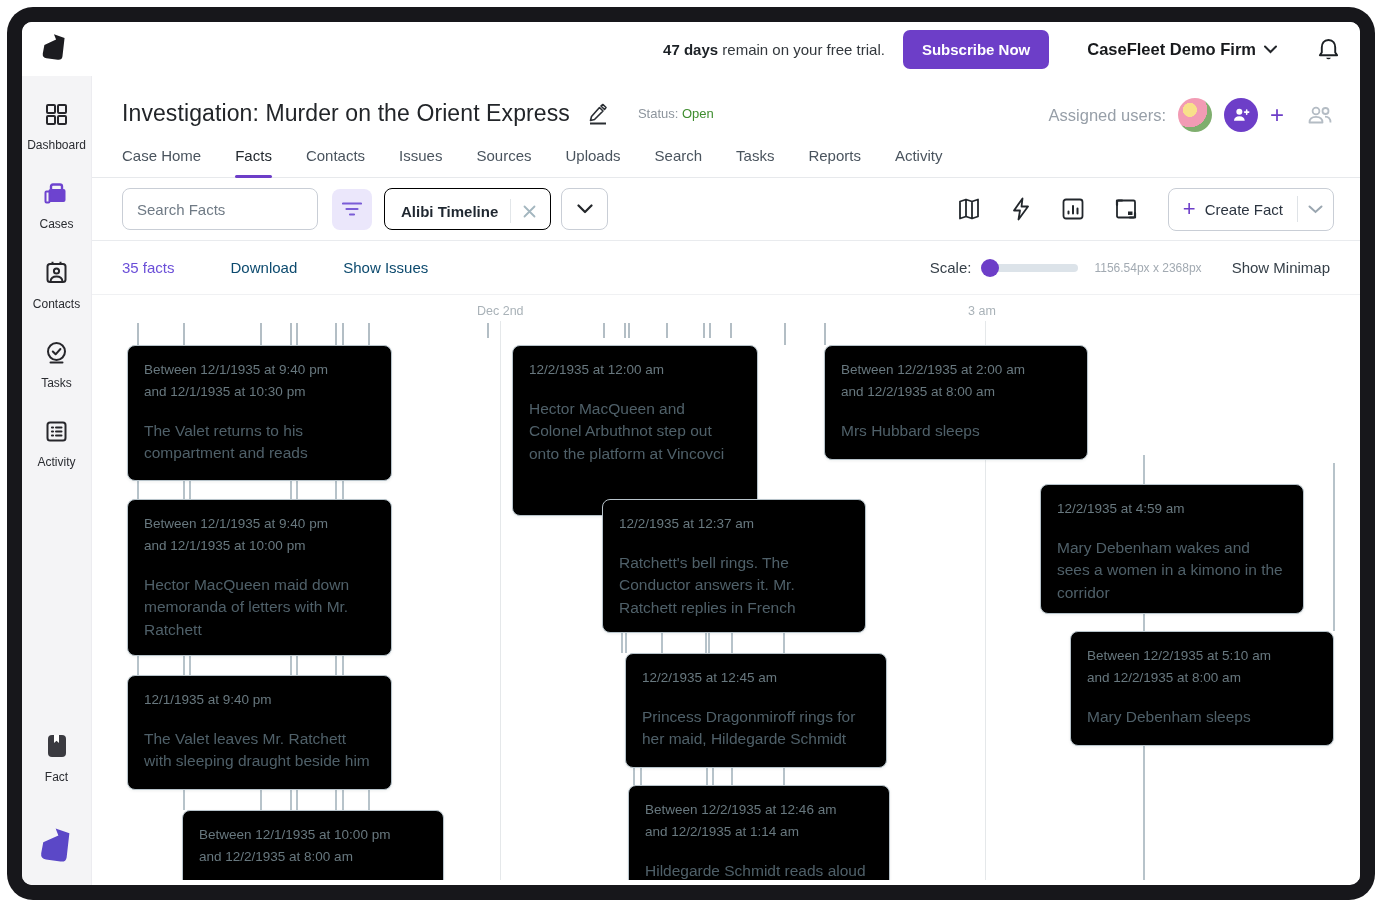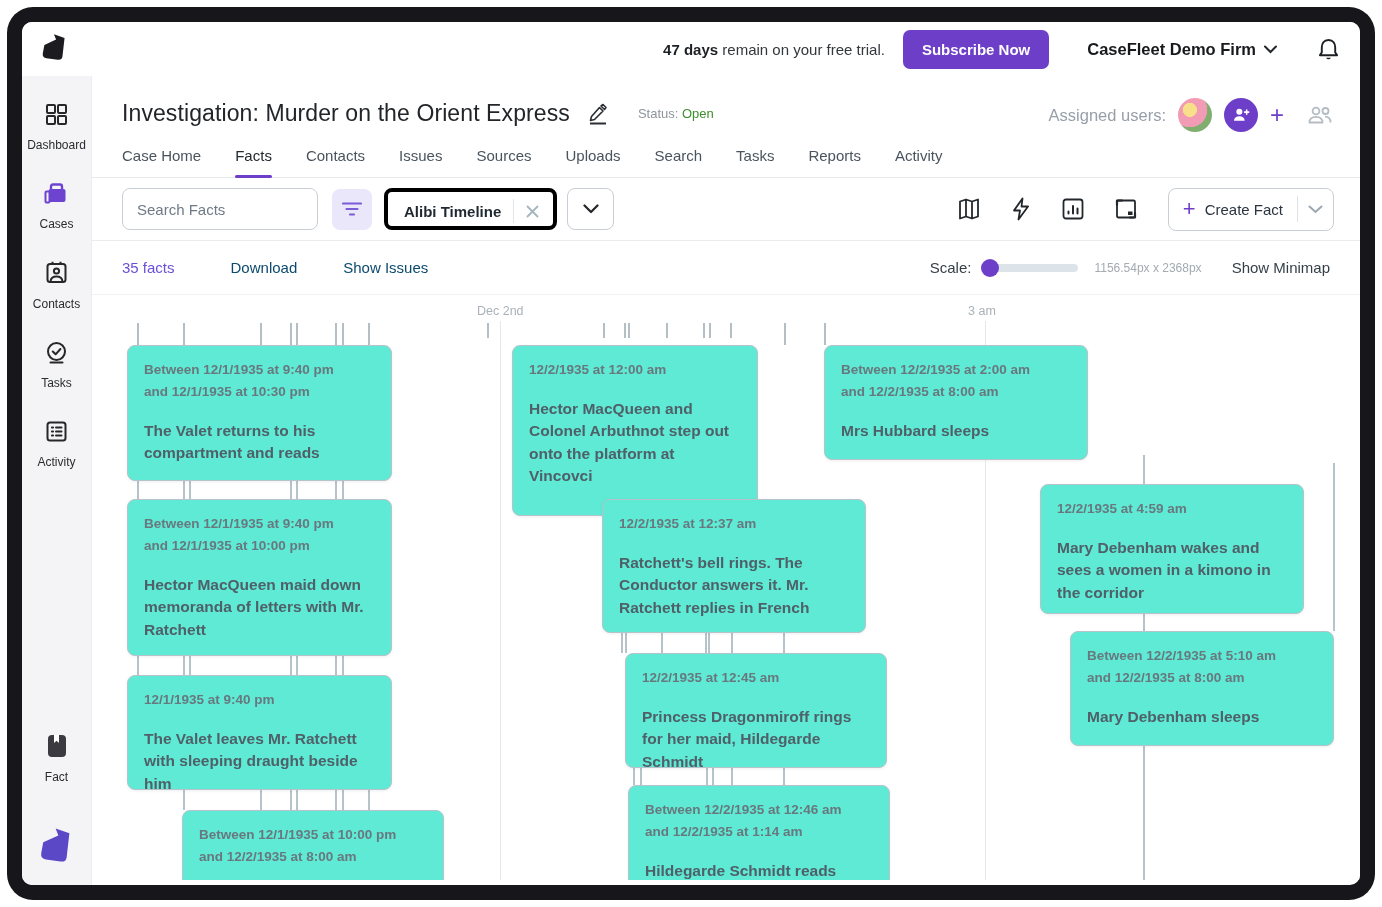--- a/index.html
+++ b/index.html
@@ -41,21 +41,21 @@
   .tabs { display:flex; gap:34px; padding:0 30px; margin-top:20px; border-bottom:1px solid #e7e9ec; }
   .tab { font-size:15px; color:#4a545e; padding-bottom:13px; cursor:pointer; position:relative; white-space:nowrap; }
   .tab.active { color:#23292f; font-weight:400; }
   .tab.active::after { content:""; position:absolute; left:0; right:0; bottom:-1px; height:3px; background:#6d3ec8; border-radius:2px; }
 
   
   .toolbar { display:flex; align-items:center; height:63px; padding:0 26px 0 30px; border-bottom:1px solid #e9ebee; }
   .search-input { width:196px; height:42px; border:1px solid #c9ced6; border-radius:8px; padding:0 14px; font-size:15px; color:#2b3440; font-family:"Liberation Sans",sans-serif; }
   .search-input::placeholder { color:#6f7a85; }
   .icon-btn-filter { width:40px; height:41px; margin-left:14px; background:#ebe7fb; border:none; border-radius:8px; display:flex; align-items:center; justify-content:center; cursor:pointer; }
-  .chip { display:flex; align-items:center; height:42px; margin-left:12px; border:4px solid #000000; border-radius:8px; padding:4px 10px 0 16px; background:#fff; }
+  .chip { display:flex; align-items:center; height:42px; margin-left:12px; border:1px solid #000000; border-radius:8px; padding:4px 10px 0 16px; background:#fff; }
   .chip .chip-lbl { font-size:15px; font-weight:700; color:#1f2730; margin-right:12px; }
   .chip .vdiv { width:1px; height:24px; background:#e2e6e9; margin-right:8px; }
   .chip .x { cursor:pointer; display:flex; padding:3px; }
   .chev-btn { width:47px; height:42px; margin-left:10px; border:1px solid #c9ced6; background:#fff; border-radius:8px; display:flex; align-items:center; justify-content:center; cursor:pointer; }
   .tool-icons { margin-left:auto; display:flex; align-items:center; gap:29px; }
   .tool-icons .ticon { cursor:pointer; display:flex; }
   .create-fact { display:flex; align-items:center; height:43px; margin-left:30px; border:1px solid #c9ced6; border-radius:8px; background:#fff; padding:0 10px 0 14px; cursor:pointer; }
   .create-fact .plus { color:#6d3ec8; font-size:22px; font-weight:500; margin-right:9px; line-height:1; }
   .create-fact .cf-lbl { font-size:15px; font-weight:500; color:#2b3440; margin-right:14px; }
   .create-fact .vdiv { width:1px; height:26px; background:#dfe3e7; margin-right:10px; }
@@ -70,21 +70,21 @@
   .knob { position:absolute; left:-2px; top:-5px; width:18px; height:18px; background:#6d3ec8; border-radius:50%; }
   .dims { font-size:12px; color:#a2aab2; margin-left:16px; }
   .minimap { font-size:15px; color:#353f48; margin-left:30px; cursor:pointer; }
 
   
   .timeline { position:relative; height:585px; overflow:hidden; background:#fff; }
   .axis-label { position:absolute; top:9px; font-size:12.5px; color:#a9b2b8; white-space:nowrap; }
   .gridline { position:absolute; top:26px; bottom:0; width:1px; background:#e5e8ea; }
   .tick { position:absolute; width:2px; background:#b3bec5; }
   .stem { position:absolute; width:2px; background:#b7c3ca; }
-  .fact-card { position:absolute; background:#5eead4; border:1px solid #b7c3ca; border-radius:8px; padding:13px 16px; box-shadow:0 1px 3px rgba(40,60,70,0.08); cursor:pointer;font-weight:bold; }
+  .fact-card { position:absolute; background:#000000; border:1px solid #b7c3ca; border-radius:8px; padding:13px 16px; box-shadow:0 1px 3px rgba(40,60,70,0.08); cursor:pointer; }
   .fact-date { font-size:13.5px; color:#68787f; line-height:1.62; }
   .fact-body { font-size:15.5px; color:#4f6069; line-height:1.45; margin-top:17px; }
 </style>
 </head>
 <body>
 
 <div class="window">
   <div class="inner">
 
     <div class="topbar">

